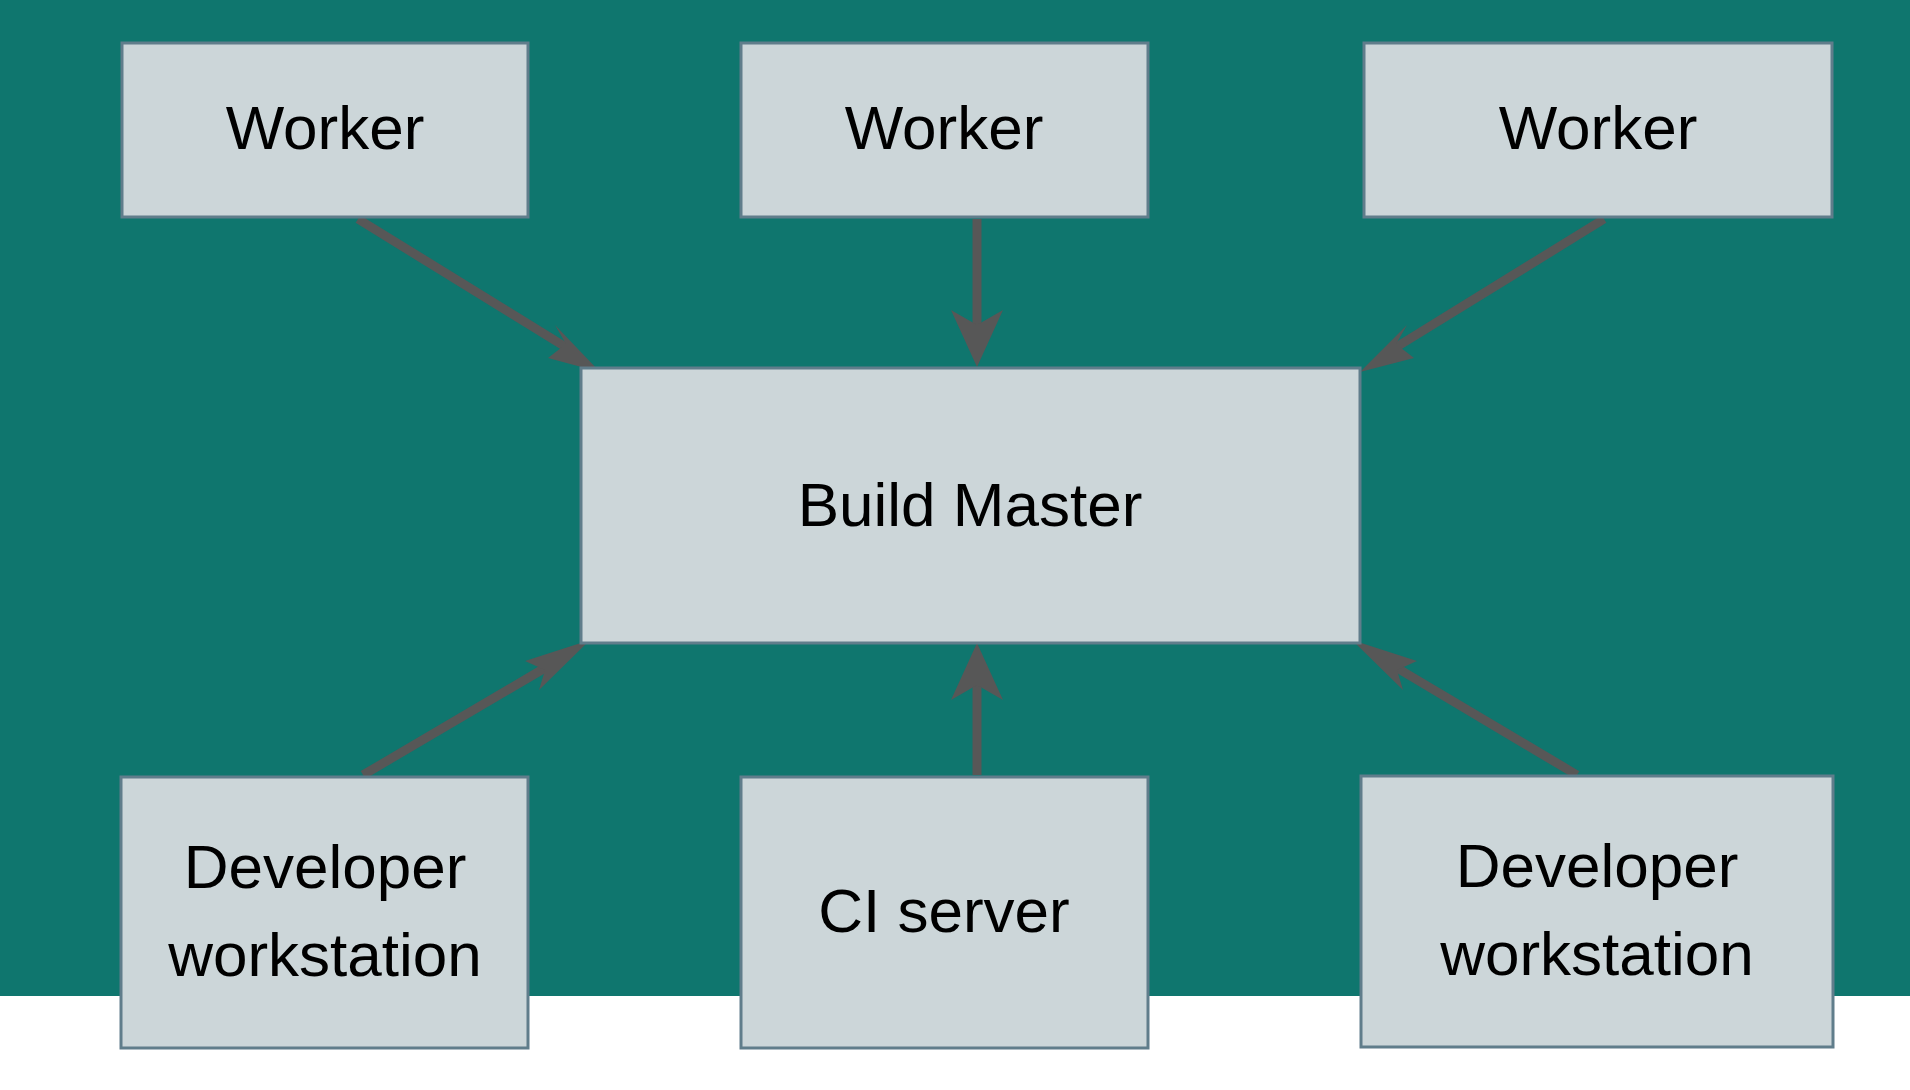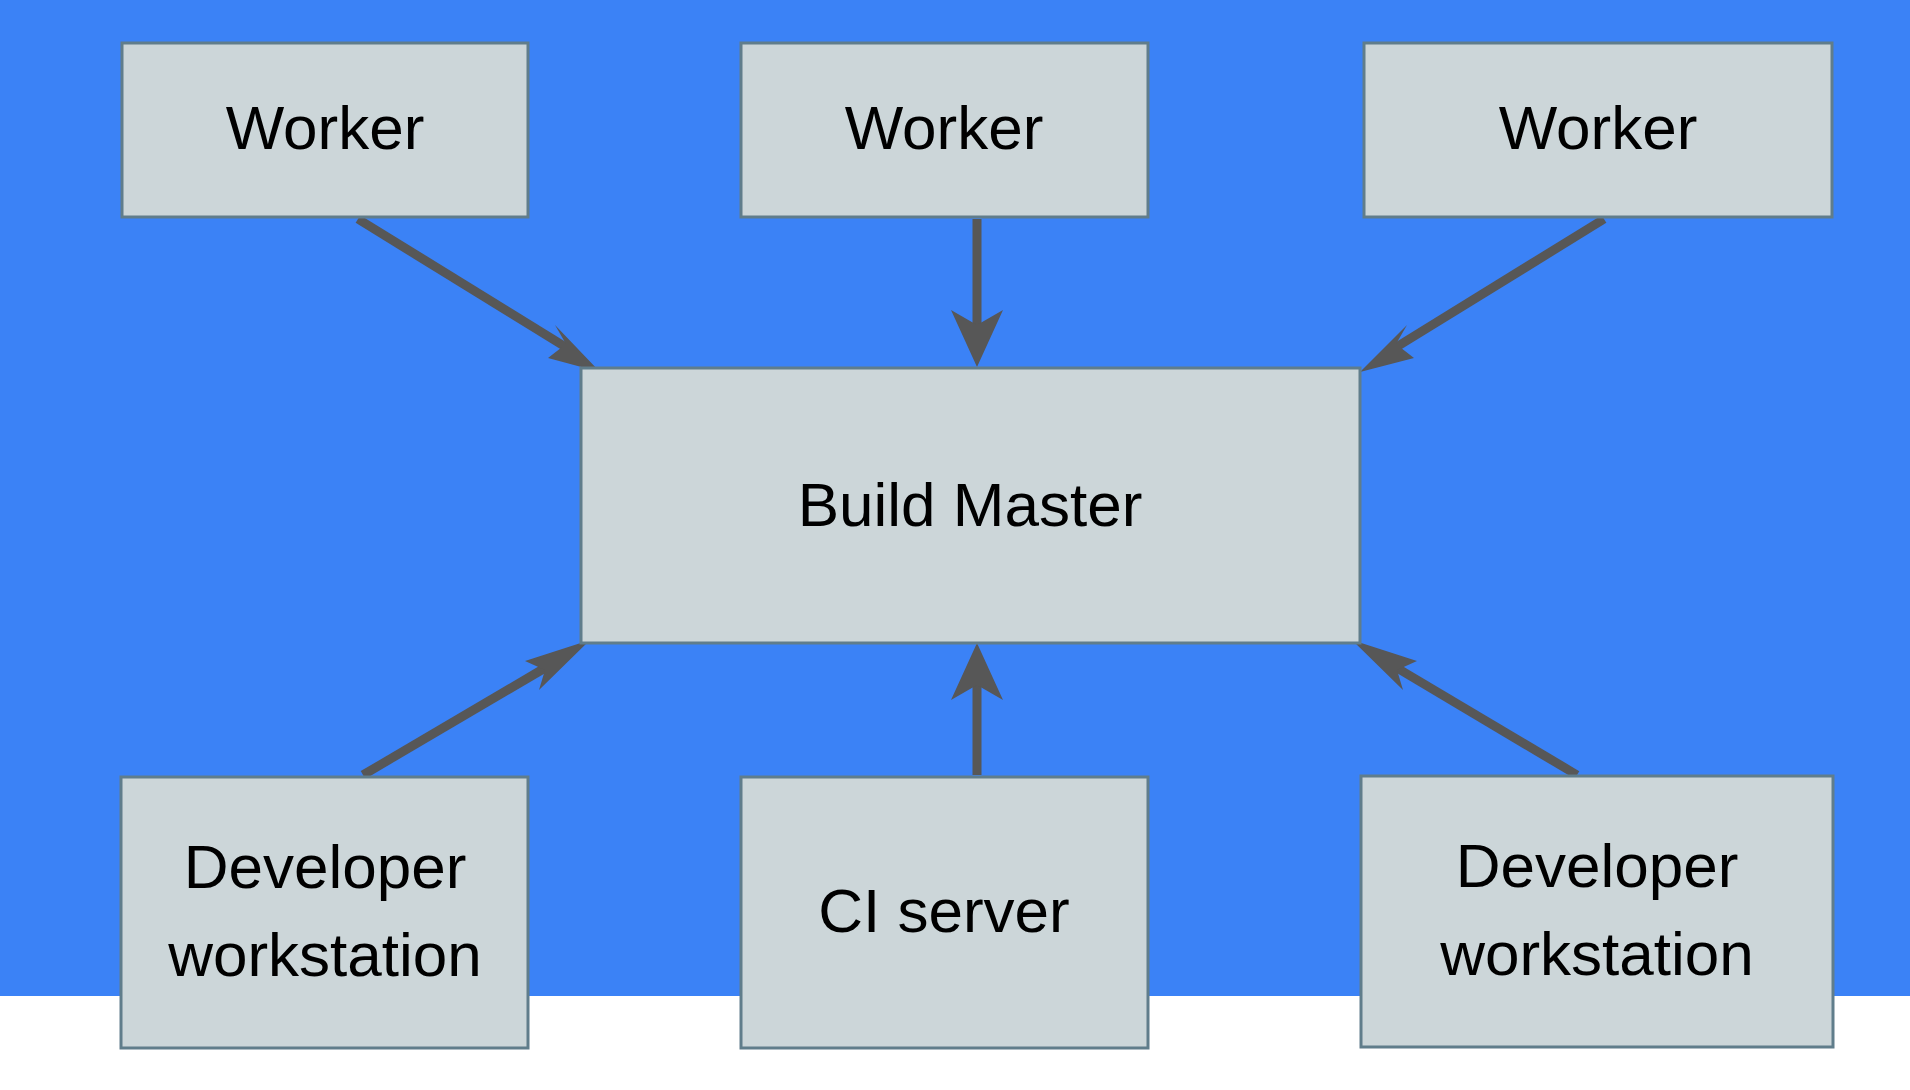--- a/index.html
+++ b/index.html
@@ -11,21 +11,21 @@
   body {
     width: 1910px;
     height: 1090px;
     overflow: hidden;
     font-family: "Liberation Sans", "DejaVu Sans", sans-serif;
   }
   #diagram-root {
     position: relative;
     width: 1910px;
     height: 996px;
-    background: #3b82f6;
+    background: #0f766e;
   }
   #diagram-svg {
     position: absolute;
     top: 0;
     left: 0;
     width: 1910px;
     height: 1090px;
     display: block;
   }
   .node-rect {

